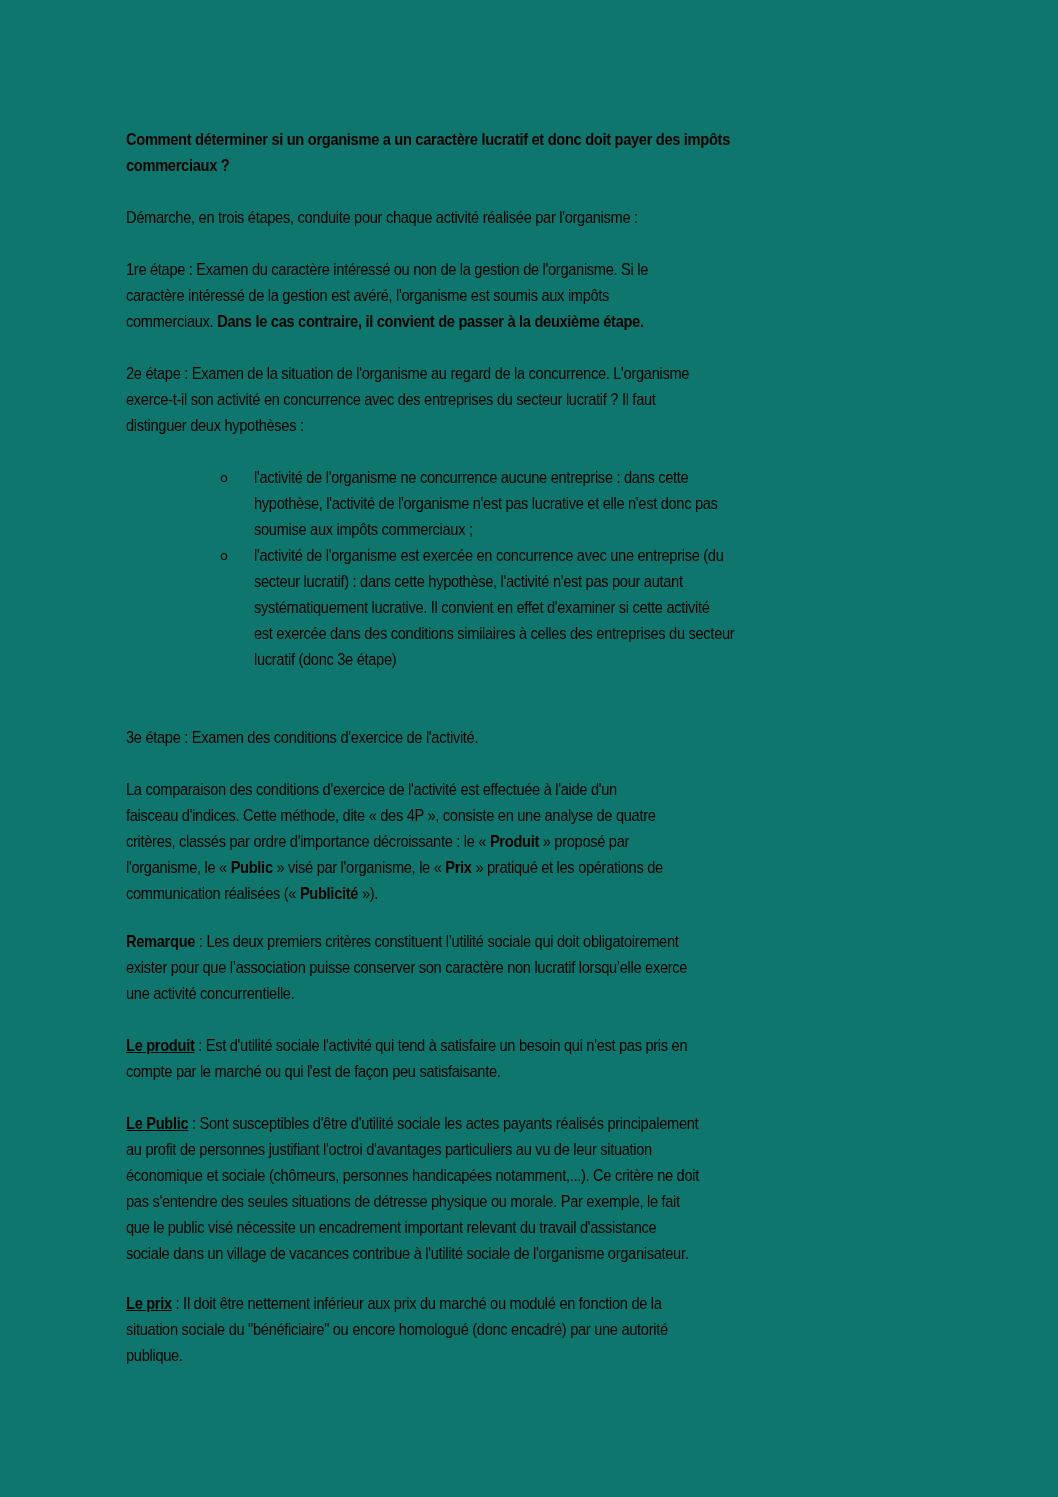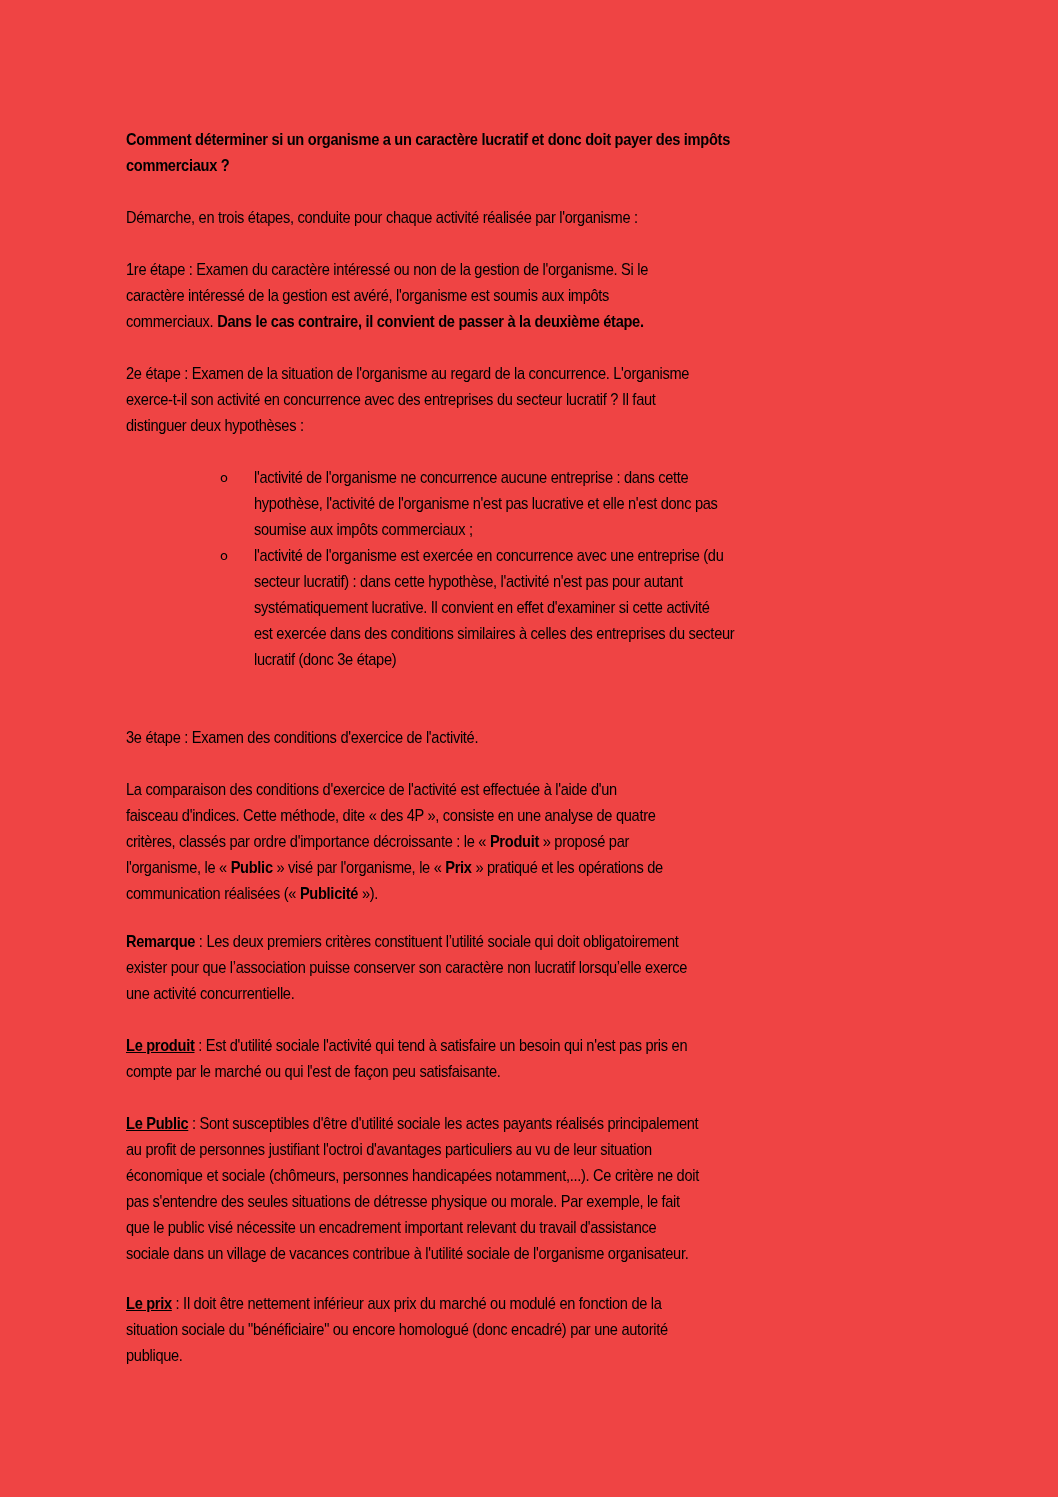--- a/index.html
+++ b/index.html
@@ -1,19 +1,19 @@
 <!DOCTYPE html>
 <html><head>
 <meta charset="utf-8">
 <style>
   html, body { margin: 0; padding: 0; background: #ffffff; }
   body { width: 1058px; height: 1497px; position: relative; overflow: hidden; }
   .page {
     position: absolute; left: 0; top: 0; width: 1058px; height: 1497px;
-    background: #ef4444; color: #000000;
+    background: #0f766e; color: #000000;
     font-family: "Liberation Sans", sans-serif;
   }
   .line {
     position: absolute; left: 126px; white-space: nowrap;
     font-size: 17px; line-height: 26px; letter-spacing: -0.35px;
     transform-origin: left top;
   }
   .b { font-weight: bold; }
   .u { text-decoration: underline; font-weight: bold; }
   .bullet-line { left: 254px; }

